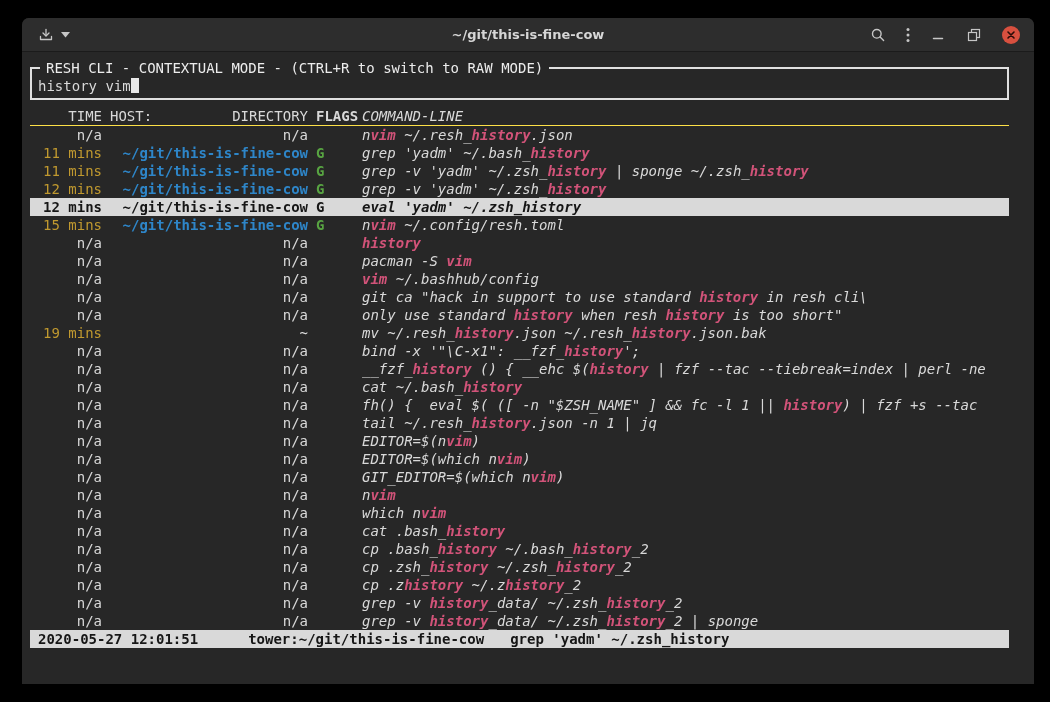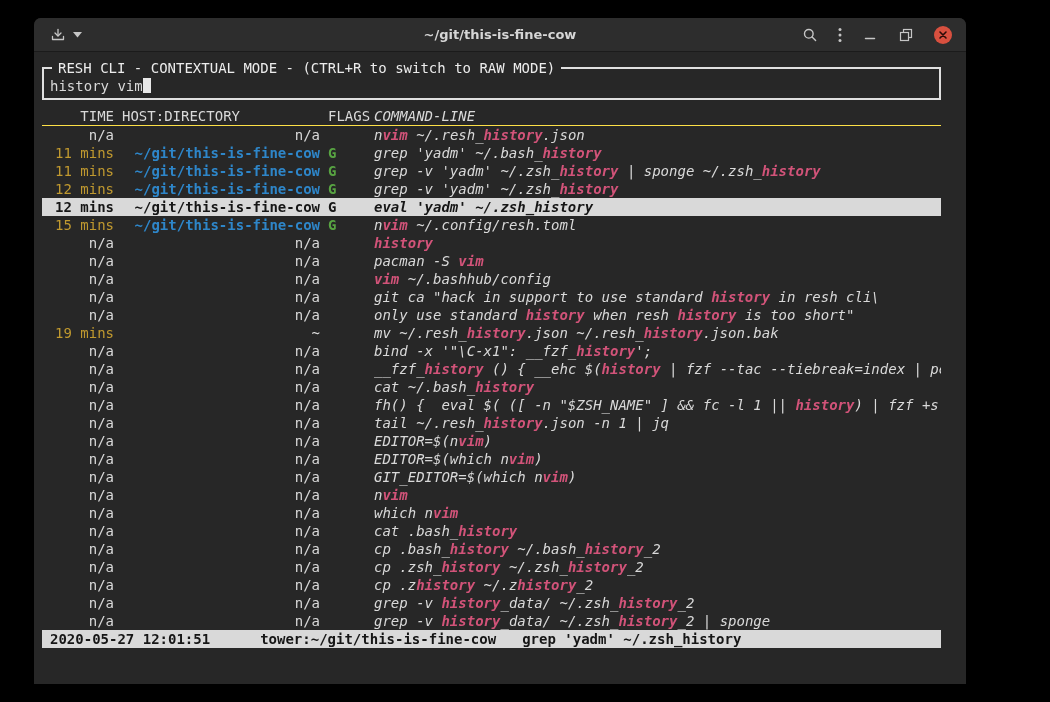--- a/index.html
+++ b/index.html
@@ -1,19 +1,19 @@
 <!DOCTYPE html>
 <html style="--terminal-bg: #272727; --terminal-fg: #d9d9d9; --titlebar-bg: #2d2d2d; --titlebar-fg: #cfcfcf; --highlight: #d25379; --directory-blue: #2e86c9; --time-yellow: #c0992f; --flag-green: #58a442; --selection-bg: #d9d9d9; --selection-fg: #161616; --box-border: #e0e0e0; --close-red: #d8503f;"><head>
 <meta charset="utf-8">
 <style>
   * { box-sizing: border-box; margin: 0; padding: 0; }
   html, body { width: 1050px; height: 702px; background: #000; overflow: hidden; }
 
   .window {
-    position: absolute; left: 34px; top: 18px; width: 932px; height: 666px;
+    position: absolute; left: 22px; top: 18px; width: 1012px; height: 666px;
     background: var(--terminal-bg, #272727);
     border-radius: 7px 7px 0 0; overflow: hidden;
   }
 
   
   .titlebar {
     position: relative; height: 34px;
     background: var(--titlebar-bg, #2d2d2d);
     border-bottom: 1px solid #1b1b1b;
     display: flex; align-items: center; justify-content: space-between;
@@ -53,22 +53,22 @@
   .cursor { display: inline-block; width: 8px; height: 15px; background: #e8e8e8; vertical-align: -2px; }
 
   .row { display: flex; height: 18px; padding-left: 8px; }
   .c-time  { flex: none; width: 64px;  text-align: right; white-space: pre; overflow: hidden; }
   .c-host  { flex: none; width: 198px; margin-left: 8px; text-align: right; white-space: pre; overflow: hidden; }
   .c-flags { flex: none; width: 44px;  margin-left: 8px; white-space: pre;
              color: var(--flag-green, #58a442); font-weight: bold; }
   .c-cmd   { flex: 1; margin-left: 2px; white-space: pre; overflow: hidden; font-style: italic; }
 
   .hdr { border-bottom: 1px solid #fde047; height: 19px; }
-  .hdr .c-flags { color: var(--terminal-fg, #d9d9d9); font-weight: normal; }
-  .hdr-host { display: flex; text-align: left; }
+  .hdr .c-flags { color: var(--terminal-fg, #d9d9d9); font-weight: bold; }
+  .hdr-host { display: flex; justify-content: space-between; text-align: left; }
 
   .t-time { color: var(--time-yellow, #c0992f); }
   .t-dir  { color: var(--directory-blue, #2e86c9); font-weight: bold; }
   .hl     { color: var(--highlight, #d25379); font-weight: bold; }
 
   .row.selected { background: var(--selection-bg, #d9d9d9); }
   .row.selected span { color: var(--selection-fg, #161616) !important; }
   .row.selected .c-cmd, .row.selected .c-host, .row.selected .c-time, .row.selected .c-flags { font-weight: bold; }
 
   .status {

